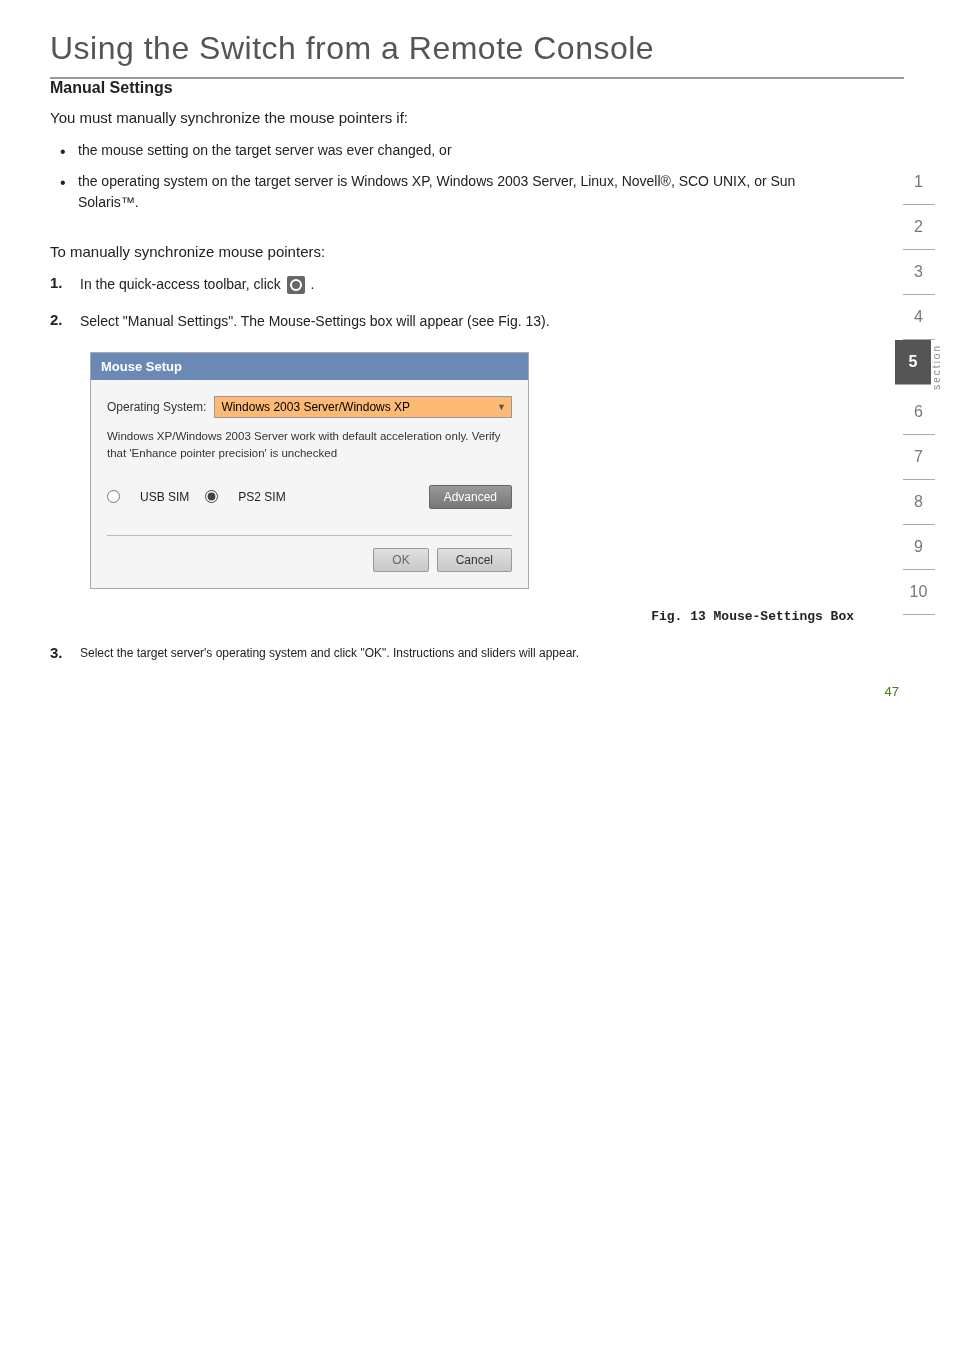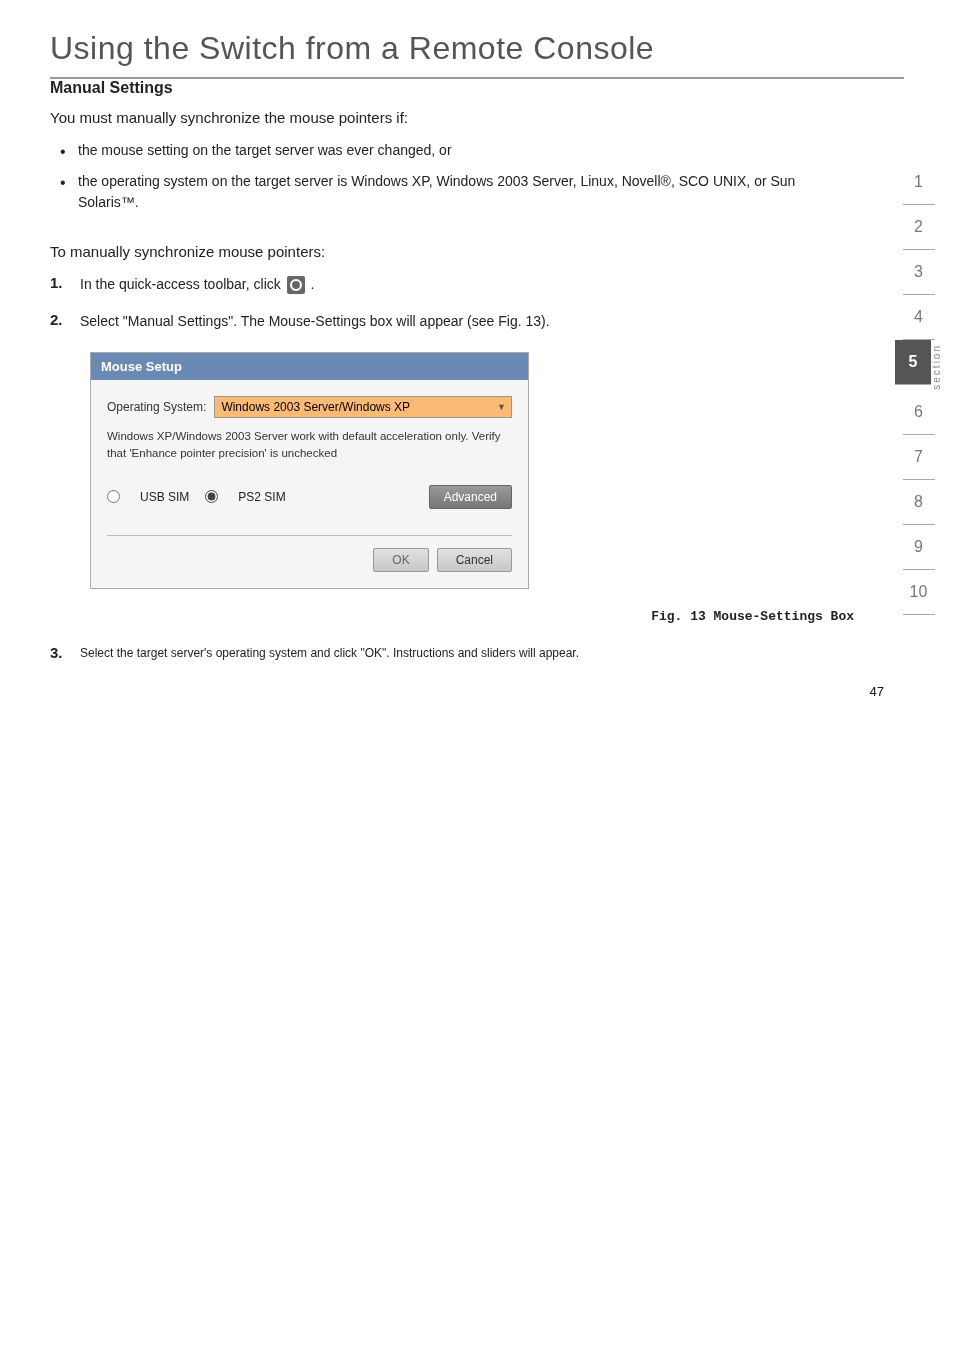--- a/index.html
+++ b/index.html
@@ -244,23 +244,23 @@
     
     .step3-text {
       font-size: 12px;
       line-height: 1.6;
     }
 
     
     .page-number {
       position: absolute;
       bottom: 20px;
-      right: 70px;
+      right: 55px;
       font-size: 13px;
-      color: #0f172a;
+      color: #4d7c0f;
     }
 
     .nav-col {
       position: absolute;
       right: 12px;
       top: 160px;
       display: flex;
       flex-direction: column;
       align-items: center;
       gap: 0;

